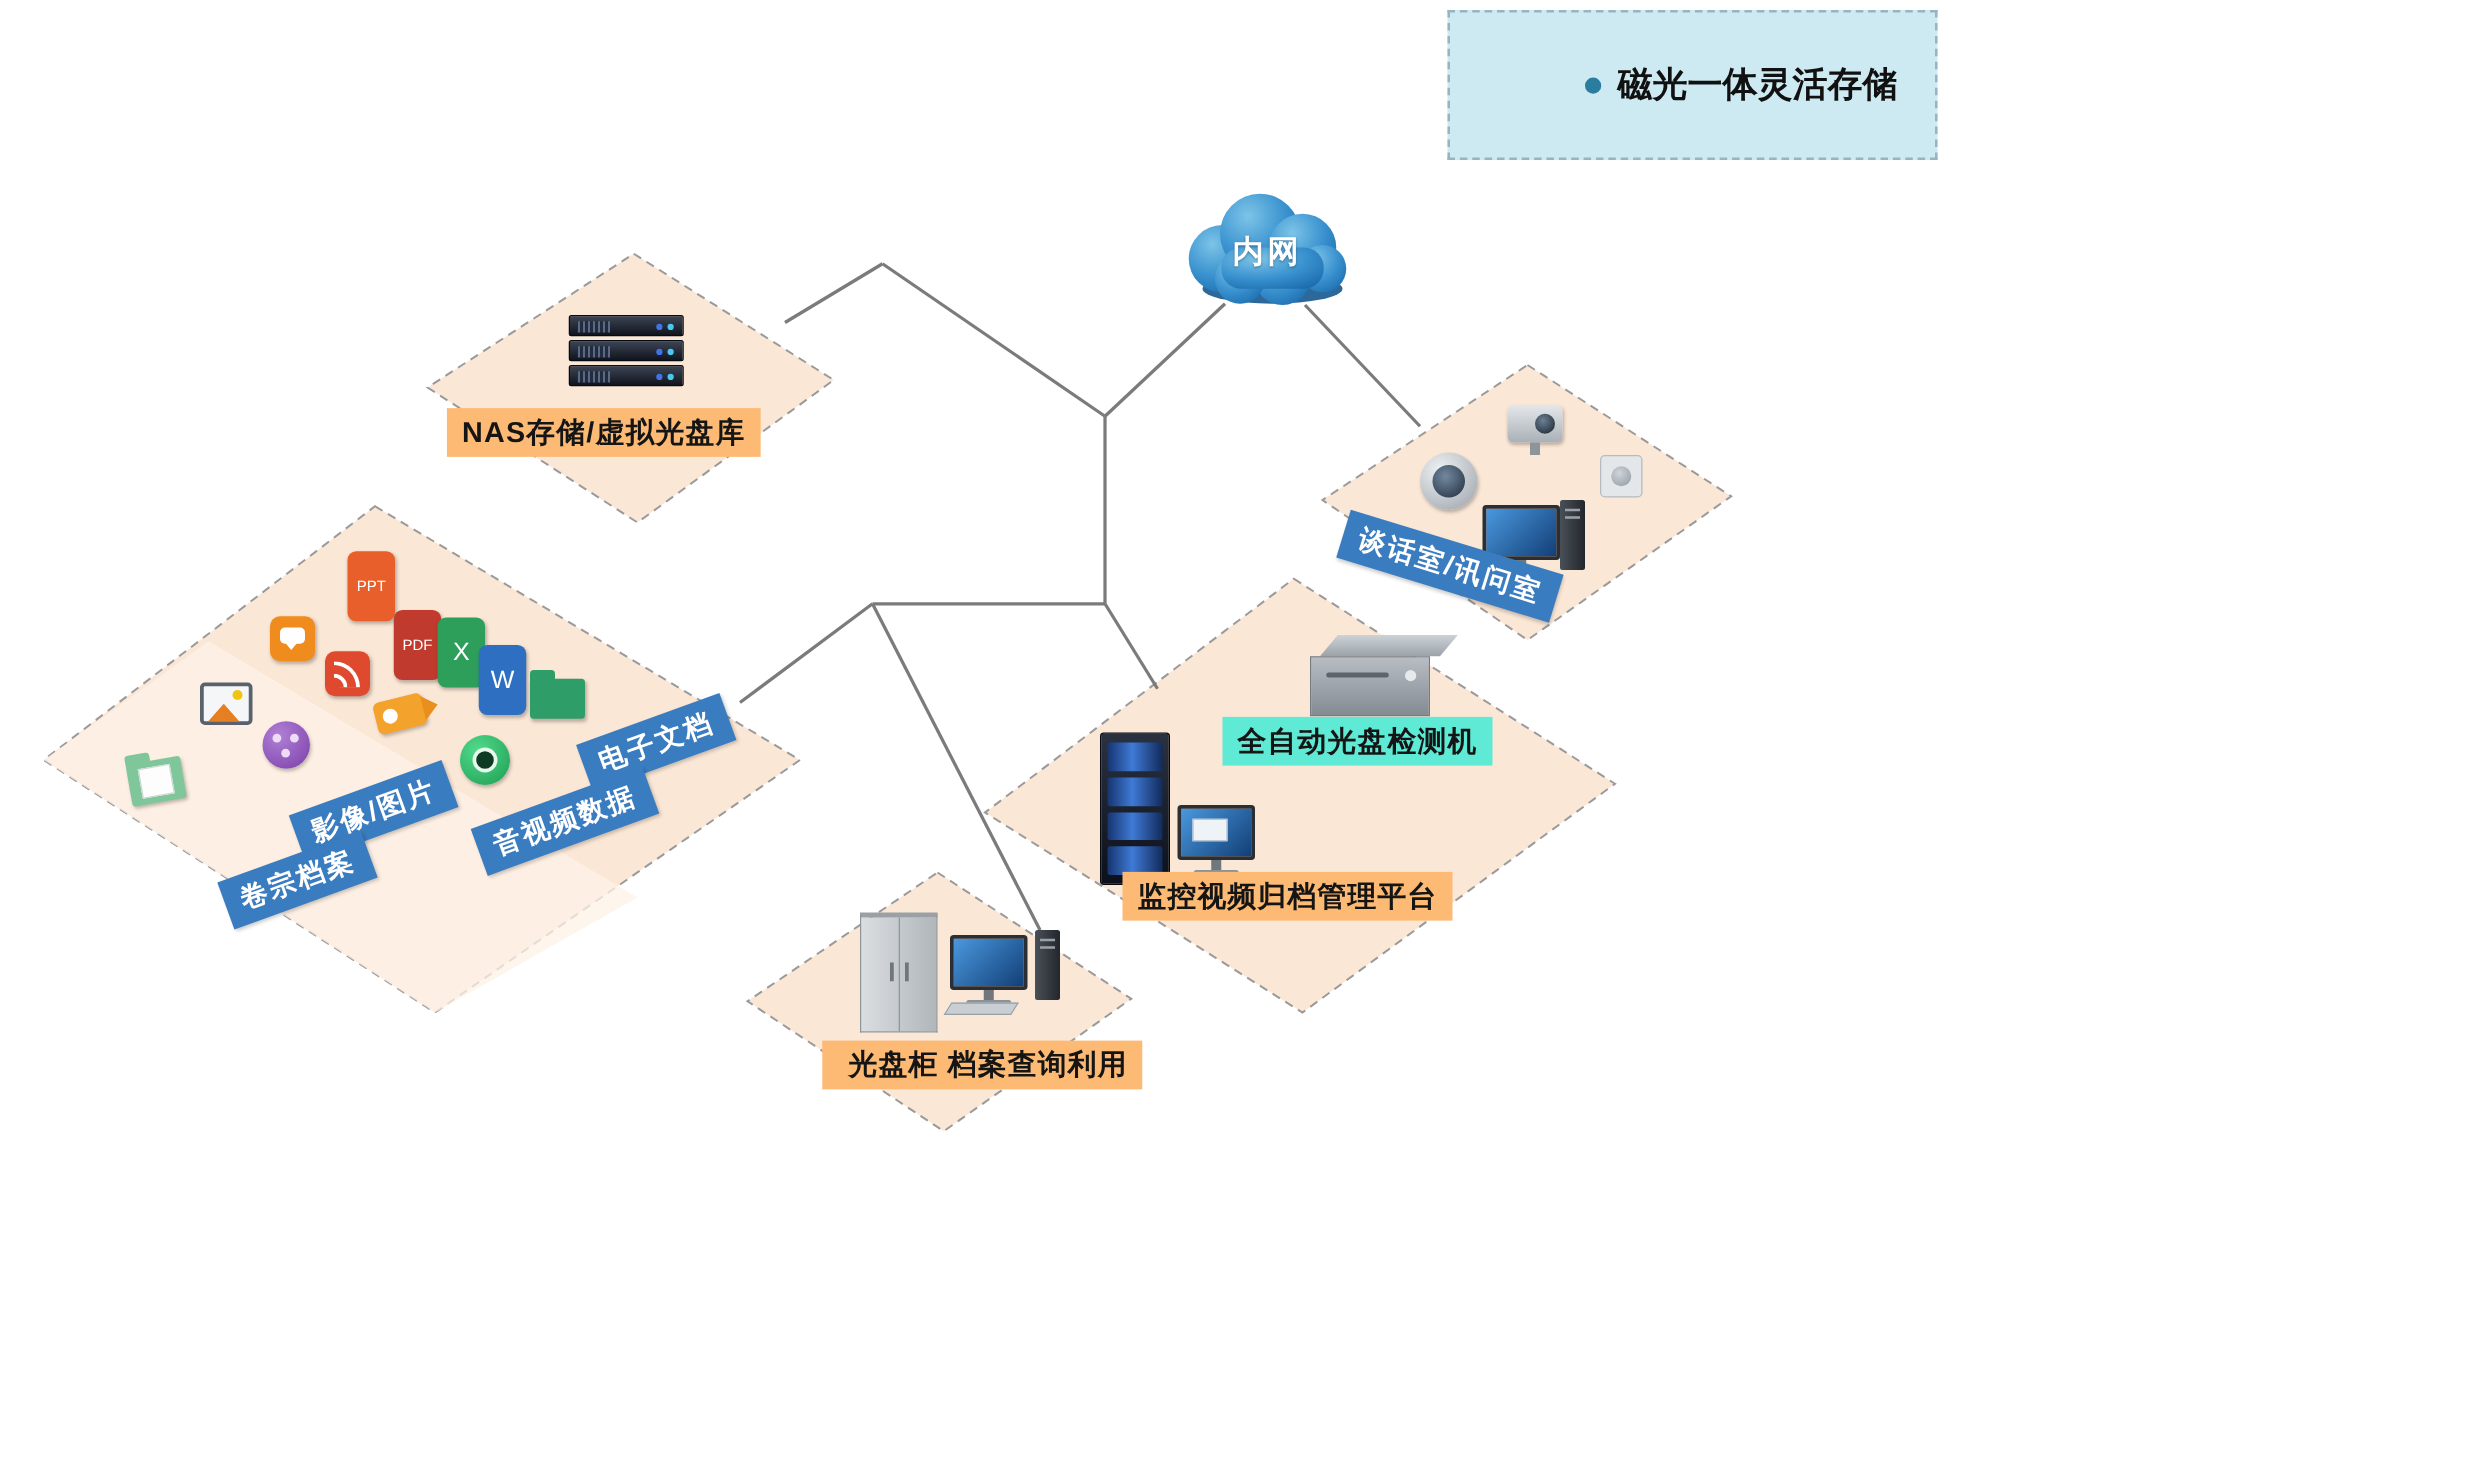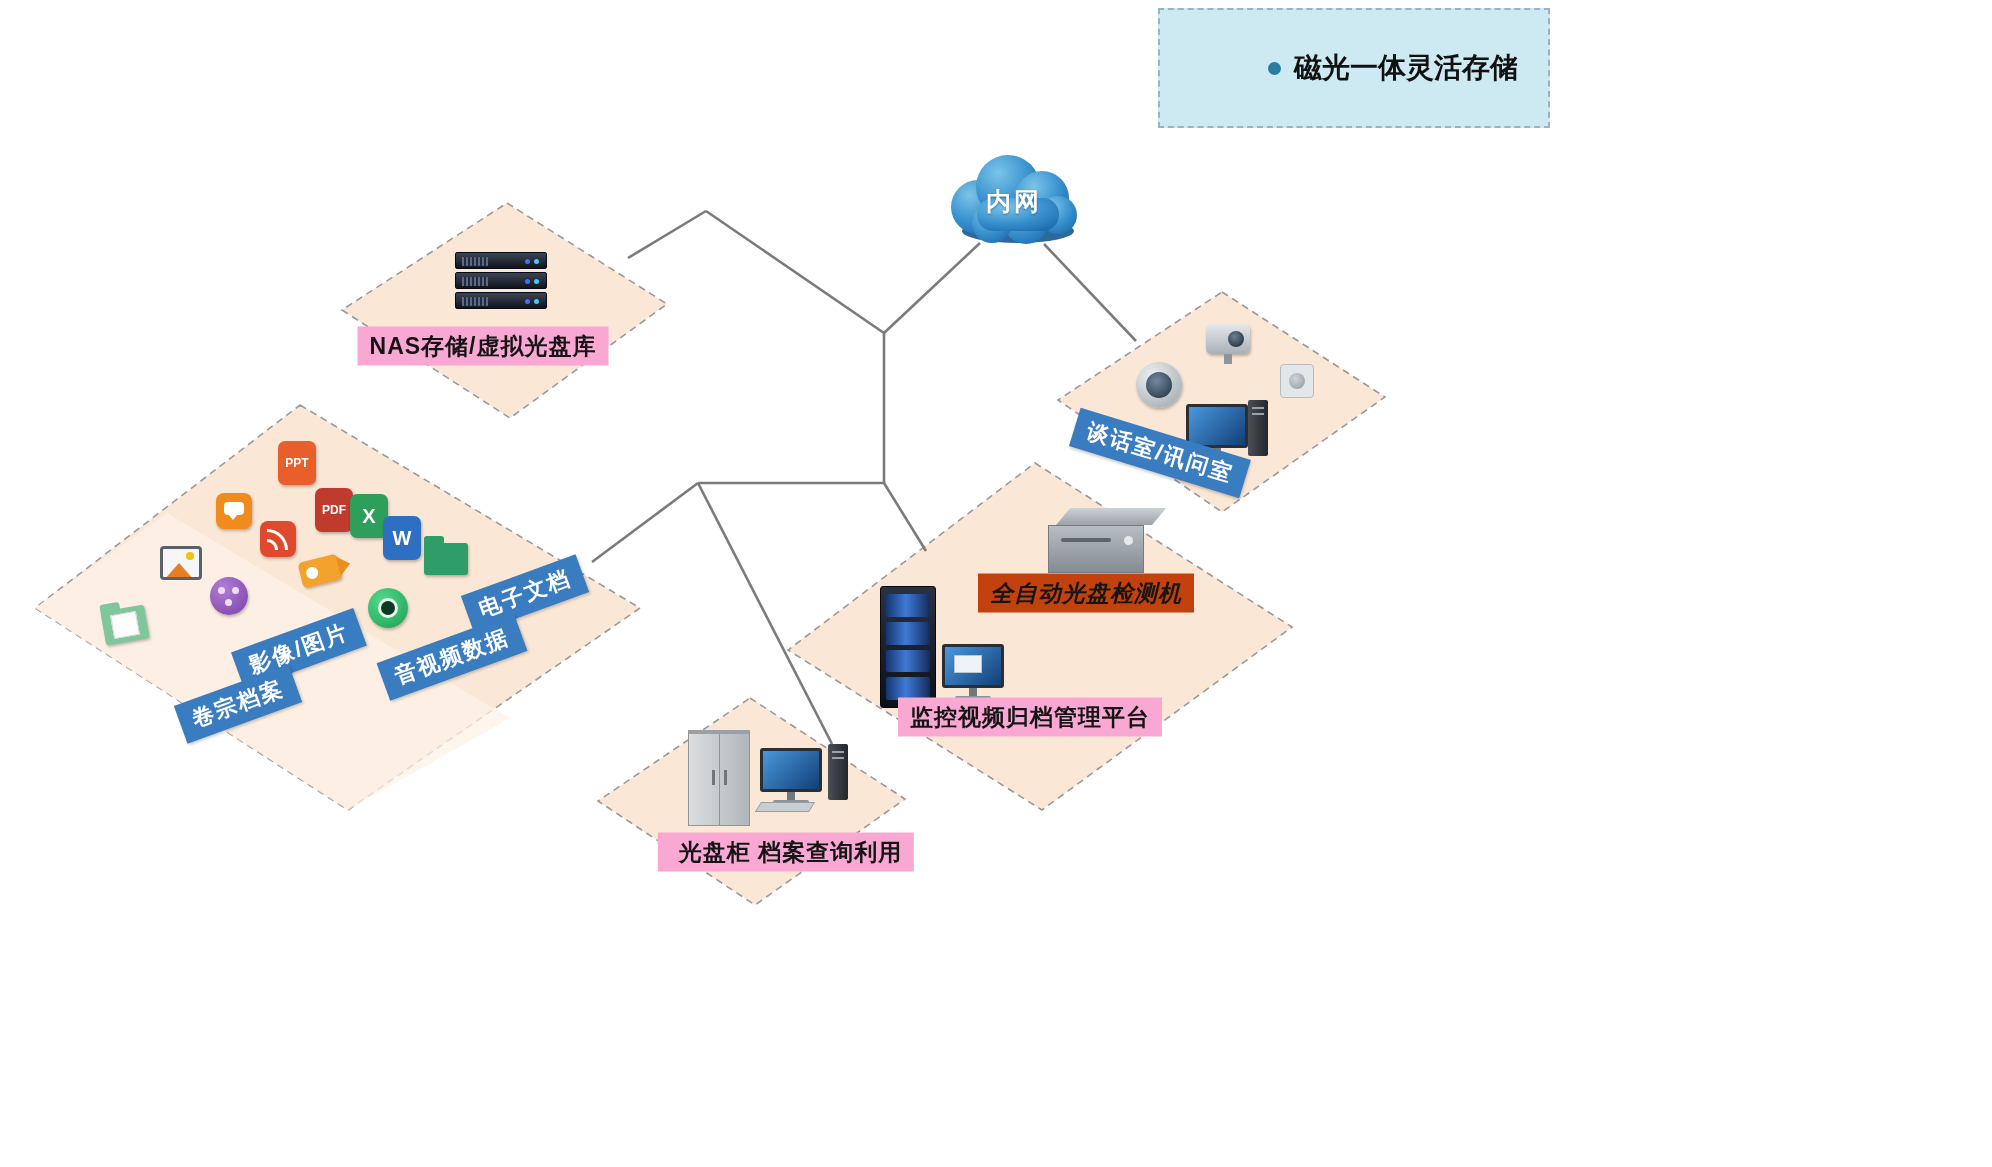--- a/index.html
+++ b/index.html
@@ -9,32 +9,32 @@
 
   
   .legend { position:absolute; left:1158px; top:8px; width:392px; height:120px;
             background:#cde9f1; border:2px dashed #96b5c1;
             display:flex; flex-direction:row; justify-content:center; gap:12px; padding-left:78px; }
   .legend-item { display:flex; align-items:center; gap:13px; font-size:28px; font-weight:bold; color:#111; }
   .legend-bullet { width:13px; height:13px; border-radius:50%; background:#2b7da0; flex:0 0 auto; }
 
   
   .peach-label { position:absolute; transform:translate(-50%,-50%);
-                 background:#f9a8d4; color:#151515; font-weight:bold; font-size:23px;
+                 background:#fdba74; color:#151515; font-weight:bold; font-size:23px;
                  padding:4px 12px; white-space:nowrap; letter-spacing:1px; }
   .blue-label  { position:absolute; background:#3a7cc0; color:#ffffff; font-weight:bold;
                  font-size:22px; padding:5px 13px; white-space:nowrap; letter-spacing:2px;
                  box-shadow:1px 2px 3px rgba(0,0,0,.2); }
   .rot-l { transform:translate(-50%,-50%) rotate(-20deg); }
   .rot-r { transform:translate(-50%,-50%) rotate(17deg); }
   .cloud-label { position:absolute; left:1014px; top:201px; transform:translate(-50%,-50%);
                  color:#fff; font-size:25px; font-weight:bold; letter-spacing:3px; text-shadow:0 1px 2px rgba(0,0,0,.35); }
 
   
-  .badge { position:absolute; width:38px; height:44px; border-radius:7px; color:#fff; font-weight:bold;
+  .badge { position:absolute; width:38px; height:56px; border-radius:7px; color:#fff; font-weight:normal;
            display:flex; align-items:center; justify-content:center; box-shadow:1px 2px 3px rgba(0,0,0,.25); }
   .b-ppt { background:#e95f2b; font-size:12px; }
   .b-pdf { background:#c03a2d; font-size:12px; }
   .b-xls { background:#2e9e5b; font-size:20px; }
   .b-doc { background:#2f6fc1; font-size:20px; }
 
   
   .folder { position:absolute; width:44px; height:32px; background:#2f9d68; border-radius:3px; box-shadow:1px 2px 3px rgba(0,0,0,.25); }
   .folder::before { content:""; position:absolute; top:-7px; left:0; width:20px; height:9px; background:#2f9d68; border-radius:3px 3px 0 0; }
 
@@ -213,21 +213,21 @@
     <div class="mon-neck"></div>
     <div class="mon-base"></div>
   </div>
   <div class="tower" style="left:1248px; top:400px;"></div>
   <div class="blue-label rot-r" style="left:1160px; top:453px;">谈话室/讯问室</div>
 
   <div class="detector">
     <div class="det-top"></div>
     <div class="det-front"></div>
   </div>
-  <div class="peach-label" style="left:1086px; top:593px; background:#c2410c;font-style:italic;">全自动光盘检测机</div>
+  <div class="peach-label" style="left:1086px; top:593px; background:#5eead4;">全自动光盘检测机</div>
 
   <div class="rack">
     <div class="rack-unit"></div>
     <div class="rack-unit"></div>
     <div class="rack-unit"></div>
     <div class="rack-unit"></div>
   </div>
   <div class="monitor" style="left:942px; top:644px;">
     <div class="mon-screen">
       <div class="mon-window"></div>

